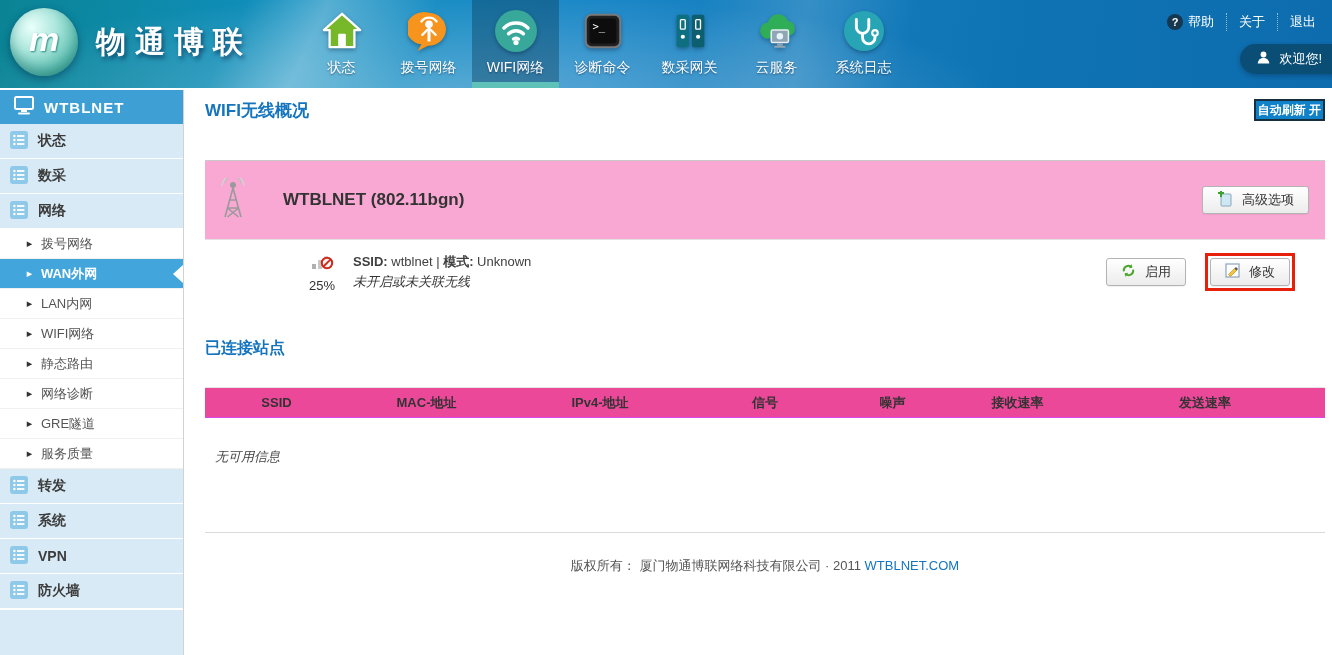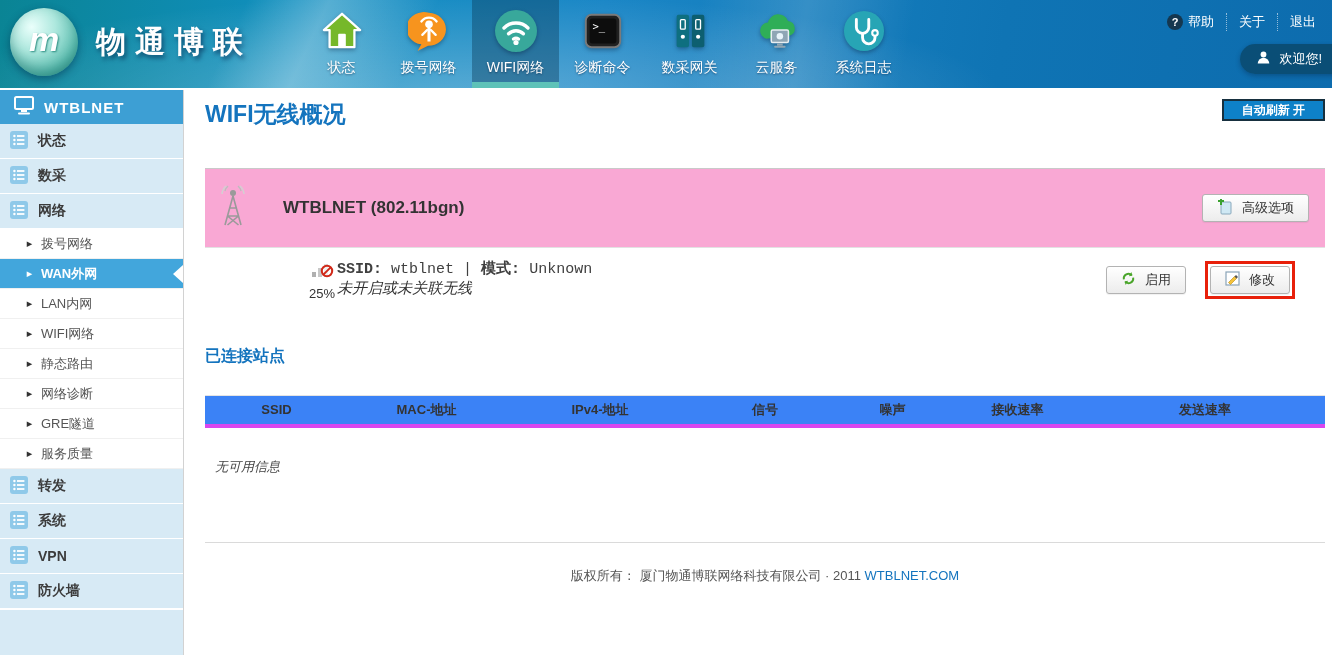--- a/index.html
+++ b/index.html
@@ -63,45 +63,45 @@
   .side-sub .tri { font-size:9px; color:#333; transform:scale(.8); }
   .side-sub.selected { background:#42a6dc; color:#fff; font-weight:bold; }
   .side-sub.selected .tri { color:#fff; }
   .side-sub.selected::after { content:""; position:absolute; right:0; top:50%; transform:translateY(-50%);
     border-top:9px solid transparent; border-bottom:9px solid transparent; border-right:10px solid #fff; }
   .side-fill { flex:1; background:#d7eaf5; border-top:1px solid #fff; }
 
   
   .content { flex:1; padding:0 7px 0 21px; position:relative; }
   .title-row { margin-top:11px; display:flex; justify-content:space-between; align-items:flex-start; }
-  .page-title { color:#1474be; font-size:23px; font-weight:bold; }
+  .page-title { color:#1474be; font-size:17px; font-weight:bold; }
   .auto-refresh { background:#0e81c8; color:#fff; font-size:12px; font-weight:bold;
-    border:2px solid #17303f; padding:2px 18px; cursor:pointer; line-height:1.2; }
+    border:2px solid #17303f; padding:2px 2px; cursor:pointer; line-height:1.2; }
 
   .wifi-panel { margin-top:38px; }
   .panel-head { border-top:1px solid #c9c9c9; border-bottom:1px solid #e2e2e2; background:#f9a8d4;
     height:80px; display:flex; align-items:center; padding:0 10px; }
   .panel-title { font-size:17px; font-weight:bold; color:#333; margin-left:32px; }
   .btn { background:linear-gradient(#ffffff,#ececec); border:1px solid #b3b3b3; border-radius:3px;
     height:28px; padding:0 14px; font-size:13px; color:#333; display:inline-flex; align-items:center;
     gap:9px; cursor:pointer; box-shadow:0 1px 1px rgba(0,0,0,.06); }
   .panel-head .btn { margin-left:auto; margin-right:6px; }
 
   .panel-row { display:flex; align-items:center; padding:12px 10px 12px 72px; height:64px; }
   .sig-block { width:58px; text-align:right; }
   .sig-pct { font-size:13px; color:#333; margin-top:3px; }
-  .ssid-block { margin-left:2px; font-size:15px; color:#404040; line-height:20px;font-family:Liberation Mono, monospace; }
+  .ssid-block { margin-left:18px; font-size:13px; color:#404040; line-height:20px; }
   .ssid-block b { font-weight:bold; }
   .status-line { font-style:italic; color:#333; }
   .row-buttons { margin-left:auto; display:flex; align-items:center; gap:19px; margin-right:20px; }
   .red-box { border:3px solid #e8200a; padding:2px; display:inline-flex; }
 
   .stations-title { margin-top:34px; color:#1474be; font-size:16px; font-weight:bold; }
   table.stations { width:100%; border-collapse:collapse; margin-top:28px; table-layout:fixed; }
-  table.stations thead tr { background:#3b82f6; border-top:1px solid #e4e4e4; border-bottom:4px solid #d946ef; }
+  table.stations thead tr { background:#ec4899; border-top:1px solid #e4e4e4; border-bottom:1px solid #d946ef; }
   table.stations th { height:30px; font-size:13px; color:#333; font-weight:bold; text-align:center; }
   .empty-text { margin:30px 0 0 10px; font-style:italic; font-size:13px; color:#444; }
 
   .footer { margin-top:66px; border-top:1px solid #dadada; text-align:center; padding-top:24px;
     font-size:13px; color:#555; }
   .footer a { color:#1474be; text-decoration:none; }
 </style>
 </head>
 <body>
 

